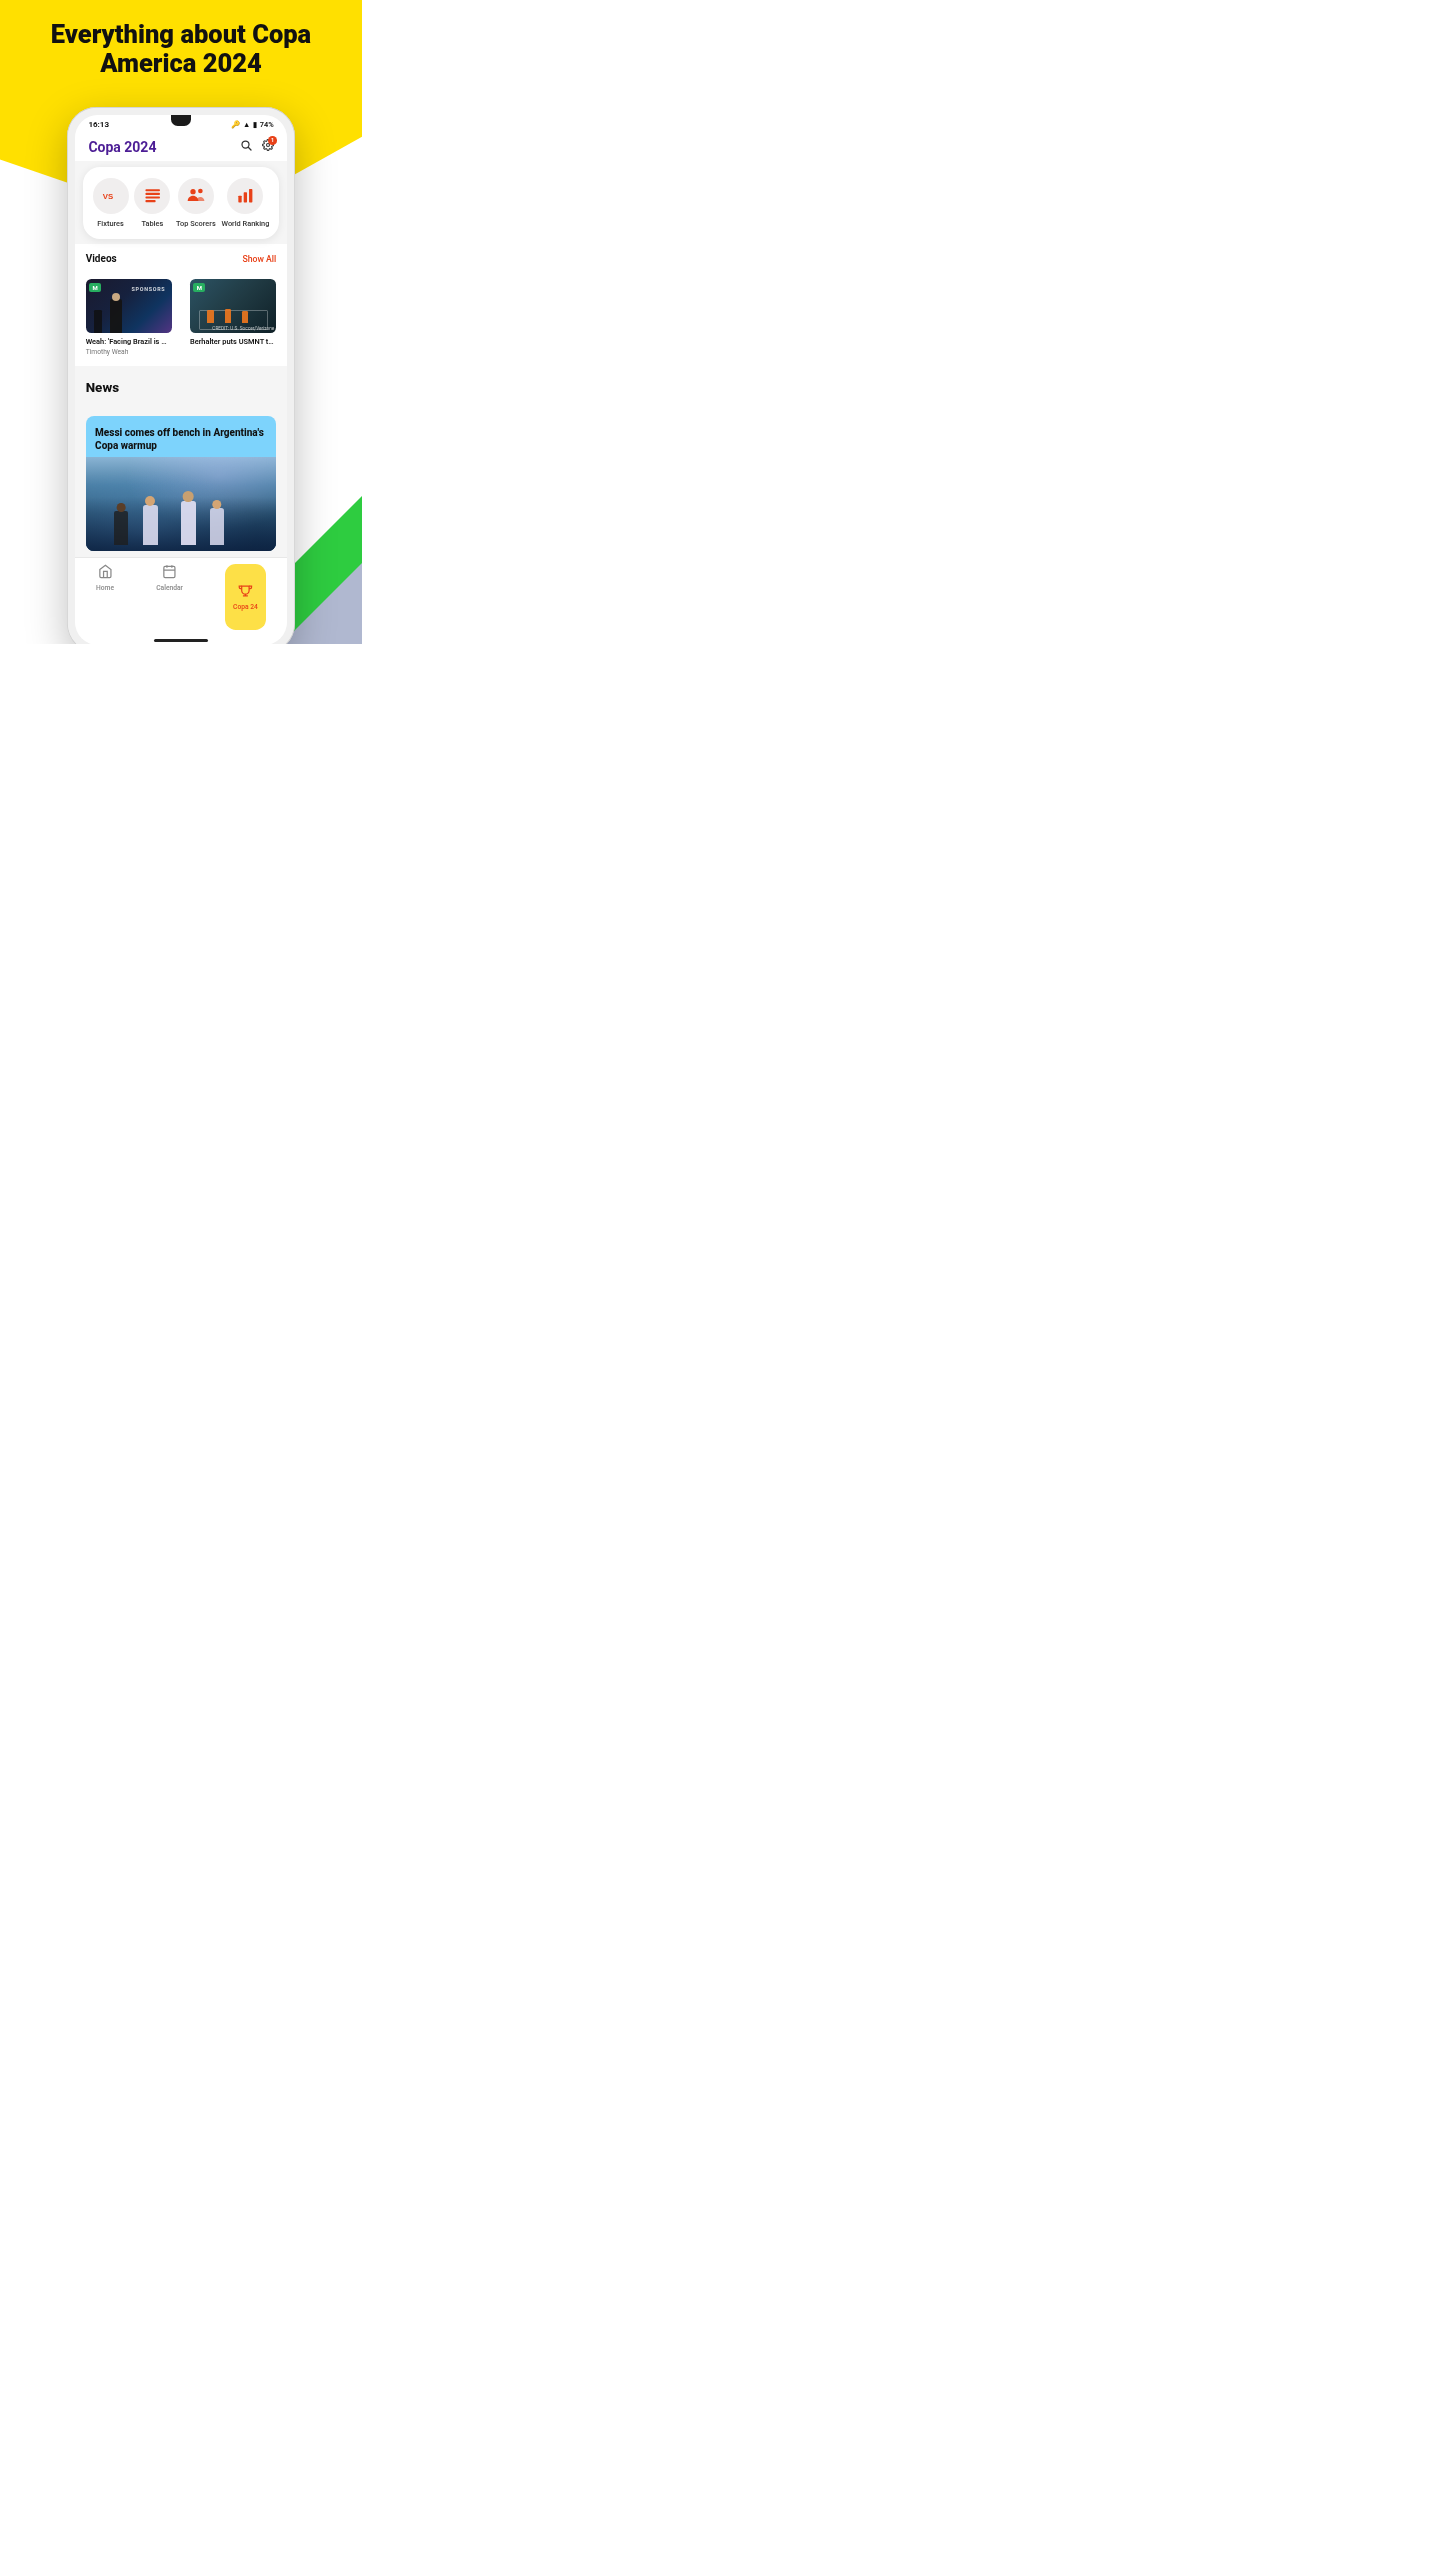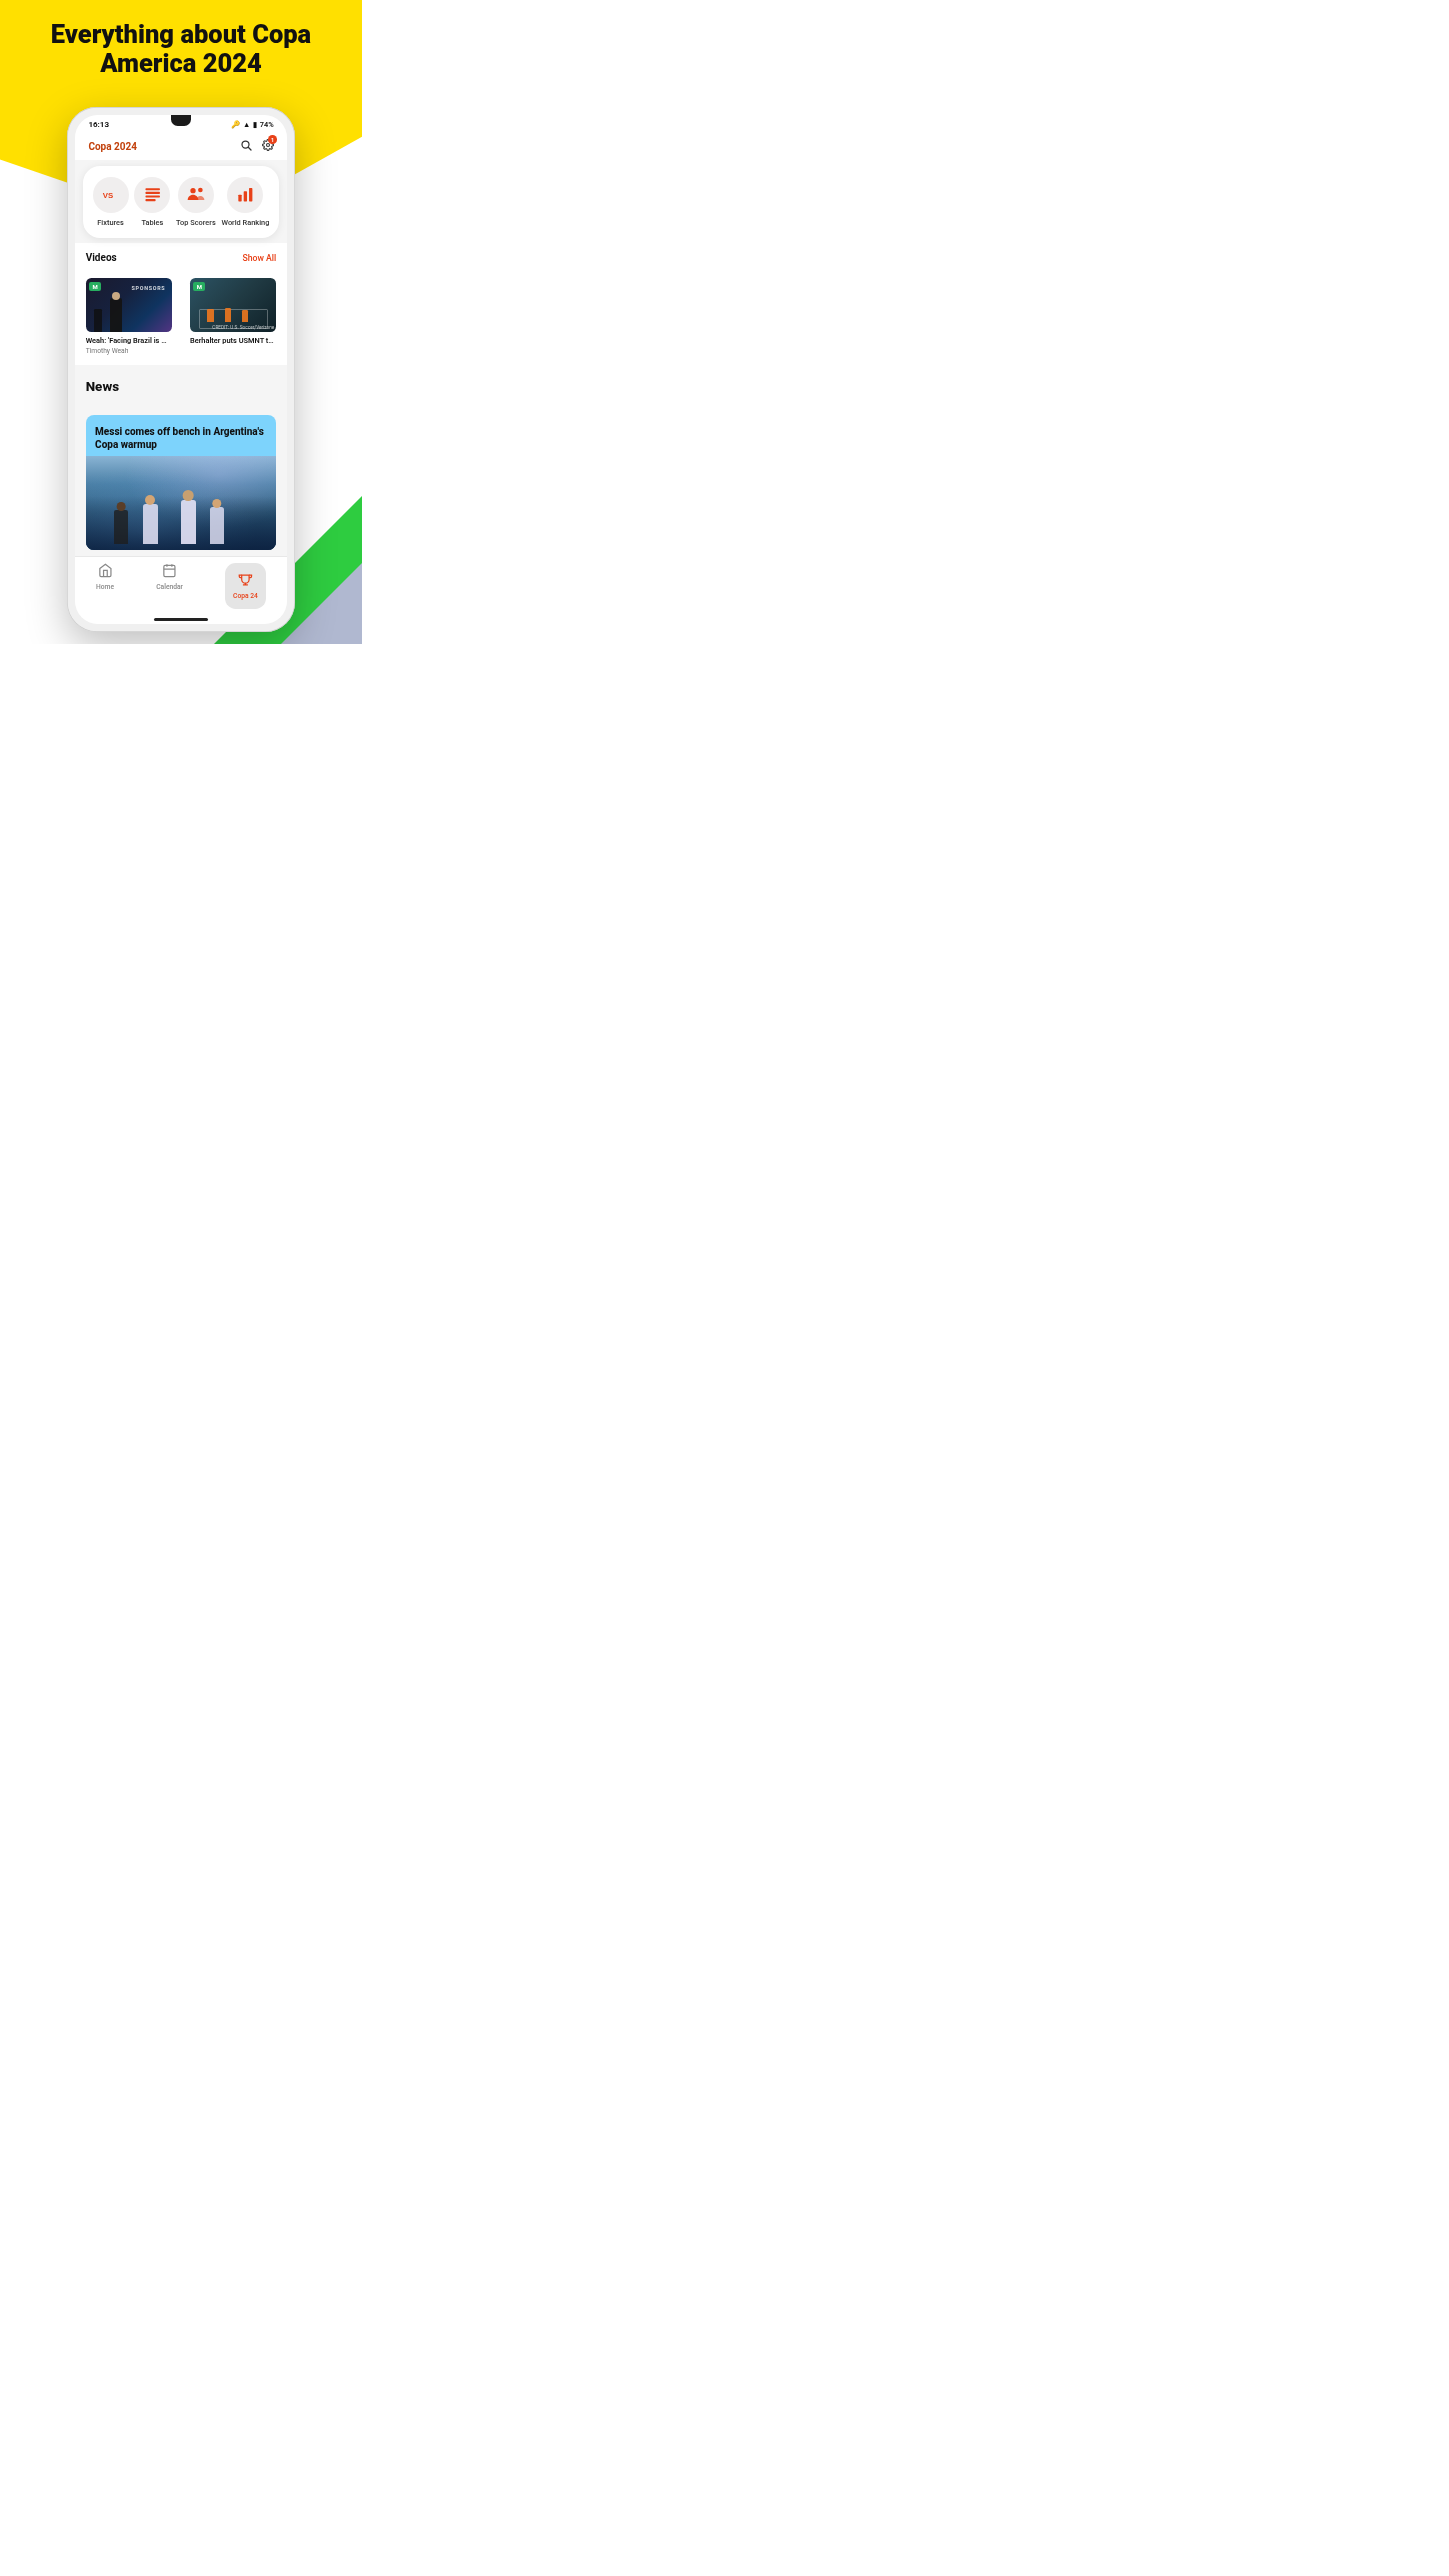--- a/index.html
+++ b/index.html
@@ -129,23 +129,23 @@
     
     .app-header {
       background: #ffffff;
       padding: 6.7px 13.4px;
       display: flex;
       align-items: center;
       justify-content: space-between;
     }
 
     .app-title {
-      font-size: 10px;
+      font-size: 14px;
       font-weight: 700;
-      color: #c2410c;
+      color: #4c1d95;
     }
 
     .header-icons {
       display: flex;
       align-items: center;
       gap: 9.4px;
     }
 
     .header-icon {
       color: #333;
@@ -373,23 +373,23 @@
       color: #888;
     }
 
     .bottom-nav-label {
       font-size: 6.7px;
       color: #888;
       font-weight: 500;
     }
 
     .copa-btn {
-      background: #e5e5e5;
+      background: #fde047;
       border-radius: 10.7px;
-      padding: 9px 8px;
+      padding: 19px 8px;
       display: flex;
       flex-direction: column;
       align-items: center;
       gap: 2px;
     }
 
     .copa-btn .bottom-nav-icon {
       color: #e84118;
       font-size: 12px;
     }

